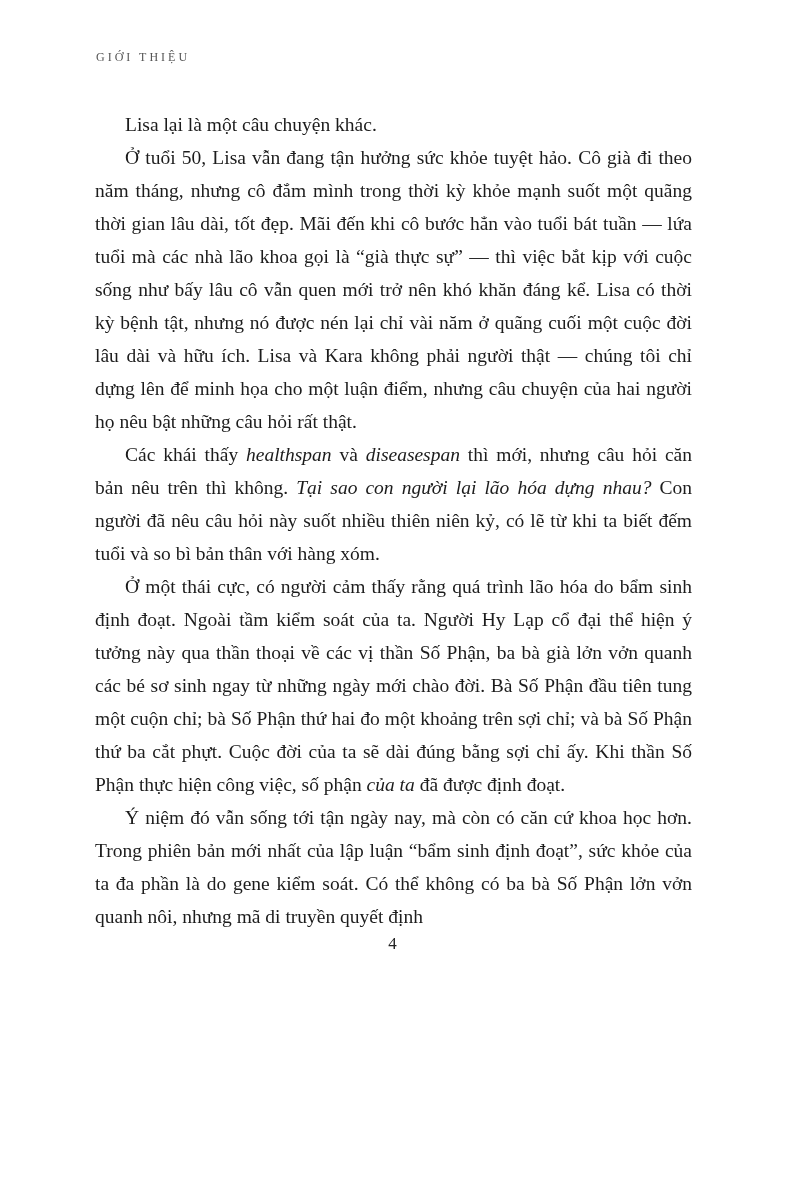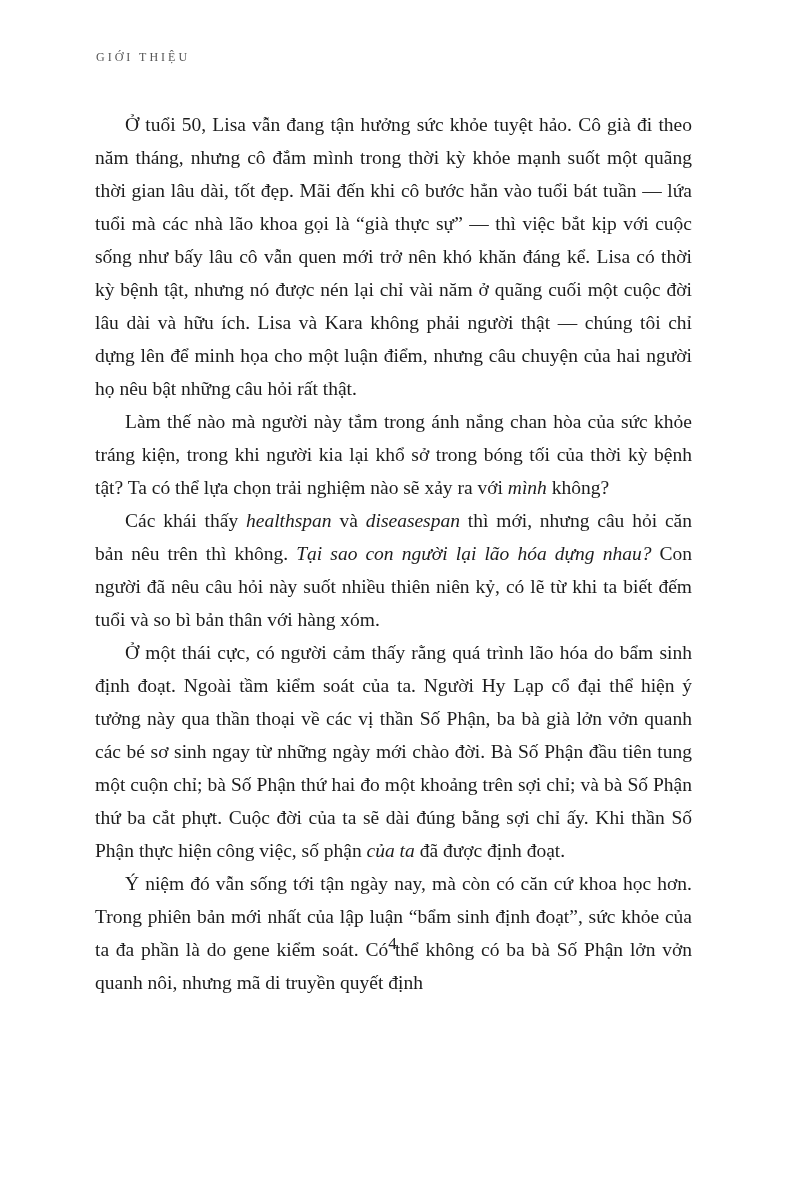--- a/index.html
+++ b/index.html
@@ -54,21 +54,21 @@
     color: #222222;
   }
 </style>
 </head>
 <body>
 
 <div class="page">
   <div class="running-head">GIỚI THIỆU</div>
 
   <div class="body-text">
+      <p class="para indent"><span>Lisa lại là một câu chuyện khác.</span></p>
       <p class="para indent"><span>Ở tuổi 50, Lisa vẫn đang tận hưởng sức khỏe tuyệt hảo. Cô già đi theo năm tháng, nhưng cô đắm mình trong thời kỳ khỏe mạnh suốt một quãng thời gian lâu dài, tốt đẹp. Mãi đến khi cô bước hẳn vào tuổi bát tuần — lứa tuổi mà các nhà lão khoa gọi là “già thực sự” — thì việc bắt kịp với cuộc sống như bấy lâu cô vẫn quen mới trở nên khó khăn đáng kể. Lisa có thời kỳ bệnh tật, nhưng nó được nén lại chỉ vài năm ở quãng cuối một cuộc đời lâu dài và hữu ích. Lisa và Kara không phải người thật — chúng tôi chỉ dựng lên để minh họa cho một luận điểm, nhưng câu chuyện của hai người họ nêu bật những câu hỏi rất thật.</span></p>
-      <p class="para indent"><span>Làm thế nào mà người này tắm trong ánh nắng chan hòa của sức khỏe tráng kiện, trong khi người kia lại khổ sở trong bóng tối của thời kỳ bệnh tật? Ta có thể lựa chọn trải nghiệm nào sẽ xảy ra với </span><em>mình</em><span> không?</span></p>
       <p class="para indent"><span>Các khái thấy </span><em>healthspan</em><span> và </span><em>diseasespan</em><span> thì mới, nhưng câu hỏi căn bản nêu trên thì không. </span><em>Tại sao con người lại lão hóa dựng nhau?</em><span> Con người đã nêu câu hỏi này suốt nhiều thiên niên kỷ, có lẽ từ khi ta biết đếm tuổi và so bì bản thân với hàng xóm.</span></p>
       <p class="para indent"><span>Ở một thái cực, có người cảm thấy rằng quá trình lão hóa do bẩm sinh định đoạt. Ngoài tầm kiểm soát của ta. Người Hy Lạp cổ đại thể hiện ý tưởng này qua thần thoại về các vị thần Số Phận, ba bà già lởn vởn quanh các bé sơ sinh ngay từ những ngày mới chào đời. Bà Số Phận đầu tiên tung một cuộn chỉ; bà Số Phận thứ hai đo một khoảng trên sợi chỉ; và bà Số Phận thứ ba cắt phựt. Cuộc đời của ta sẽ dài đúng bằng sợi chỉ ấy. Khi thần Số Phận thực hiện công việc, số phận </span><em>của ta</em><span> đã được định đoạt.</span></p>
       <p class="para indent"><span>Ý niệm đó vẫn sống tới tận ngày nay, mà còn có căn cứ khoa học hơn. Trong phiên bản mới nhất của lập luận “bẩm sinh định đoạt”, sức khỏe của ta đa phần là do gene kiểm soát. Có thể không có ba bà Số Phận lởn vởn quanh nôi, nhưng mã di truyền quyết định</span></p>
     </div>
 
   <div class="folio">4</div>
 </div>
 
 </body></html>

